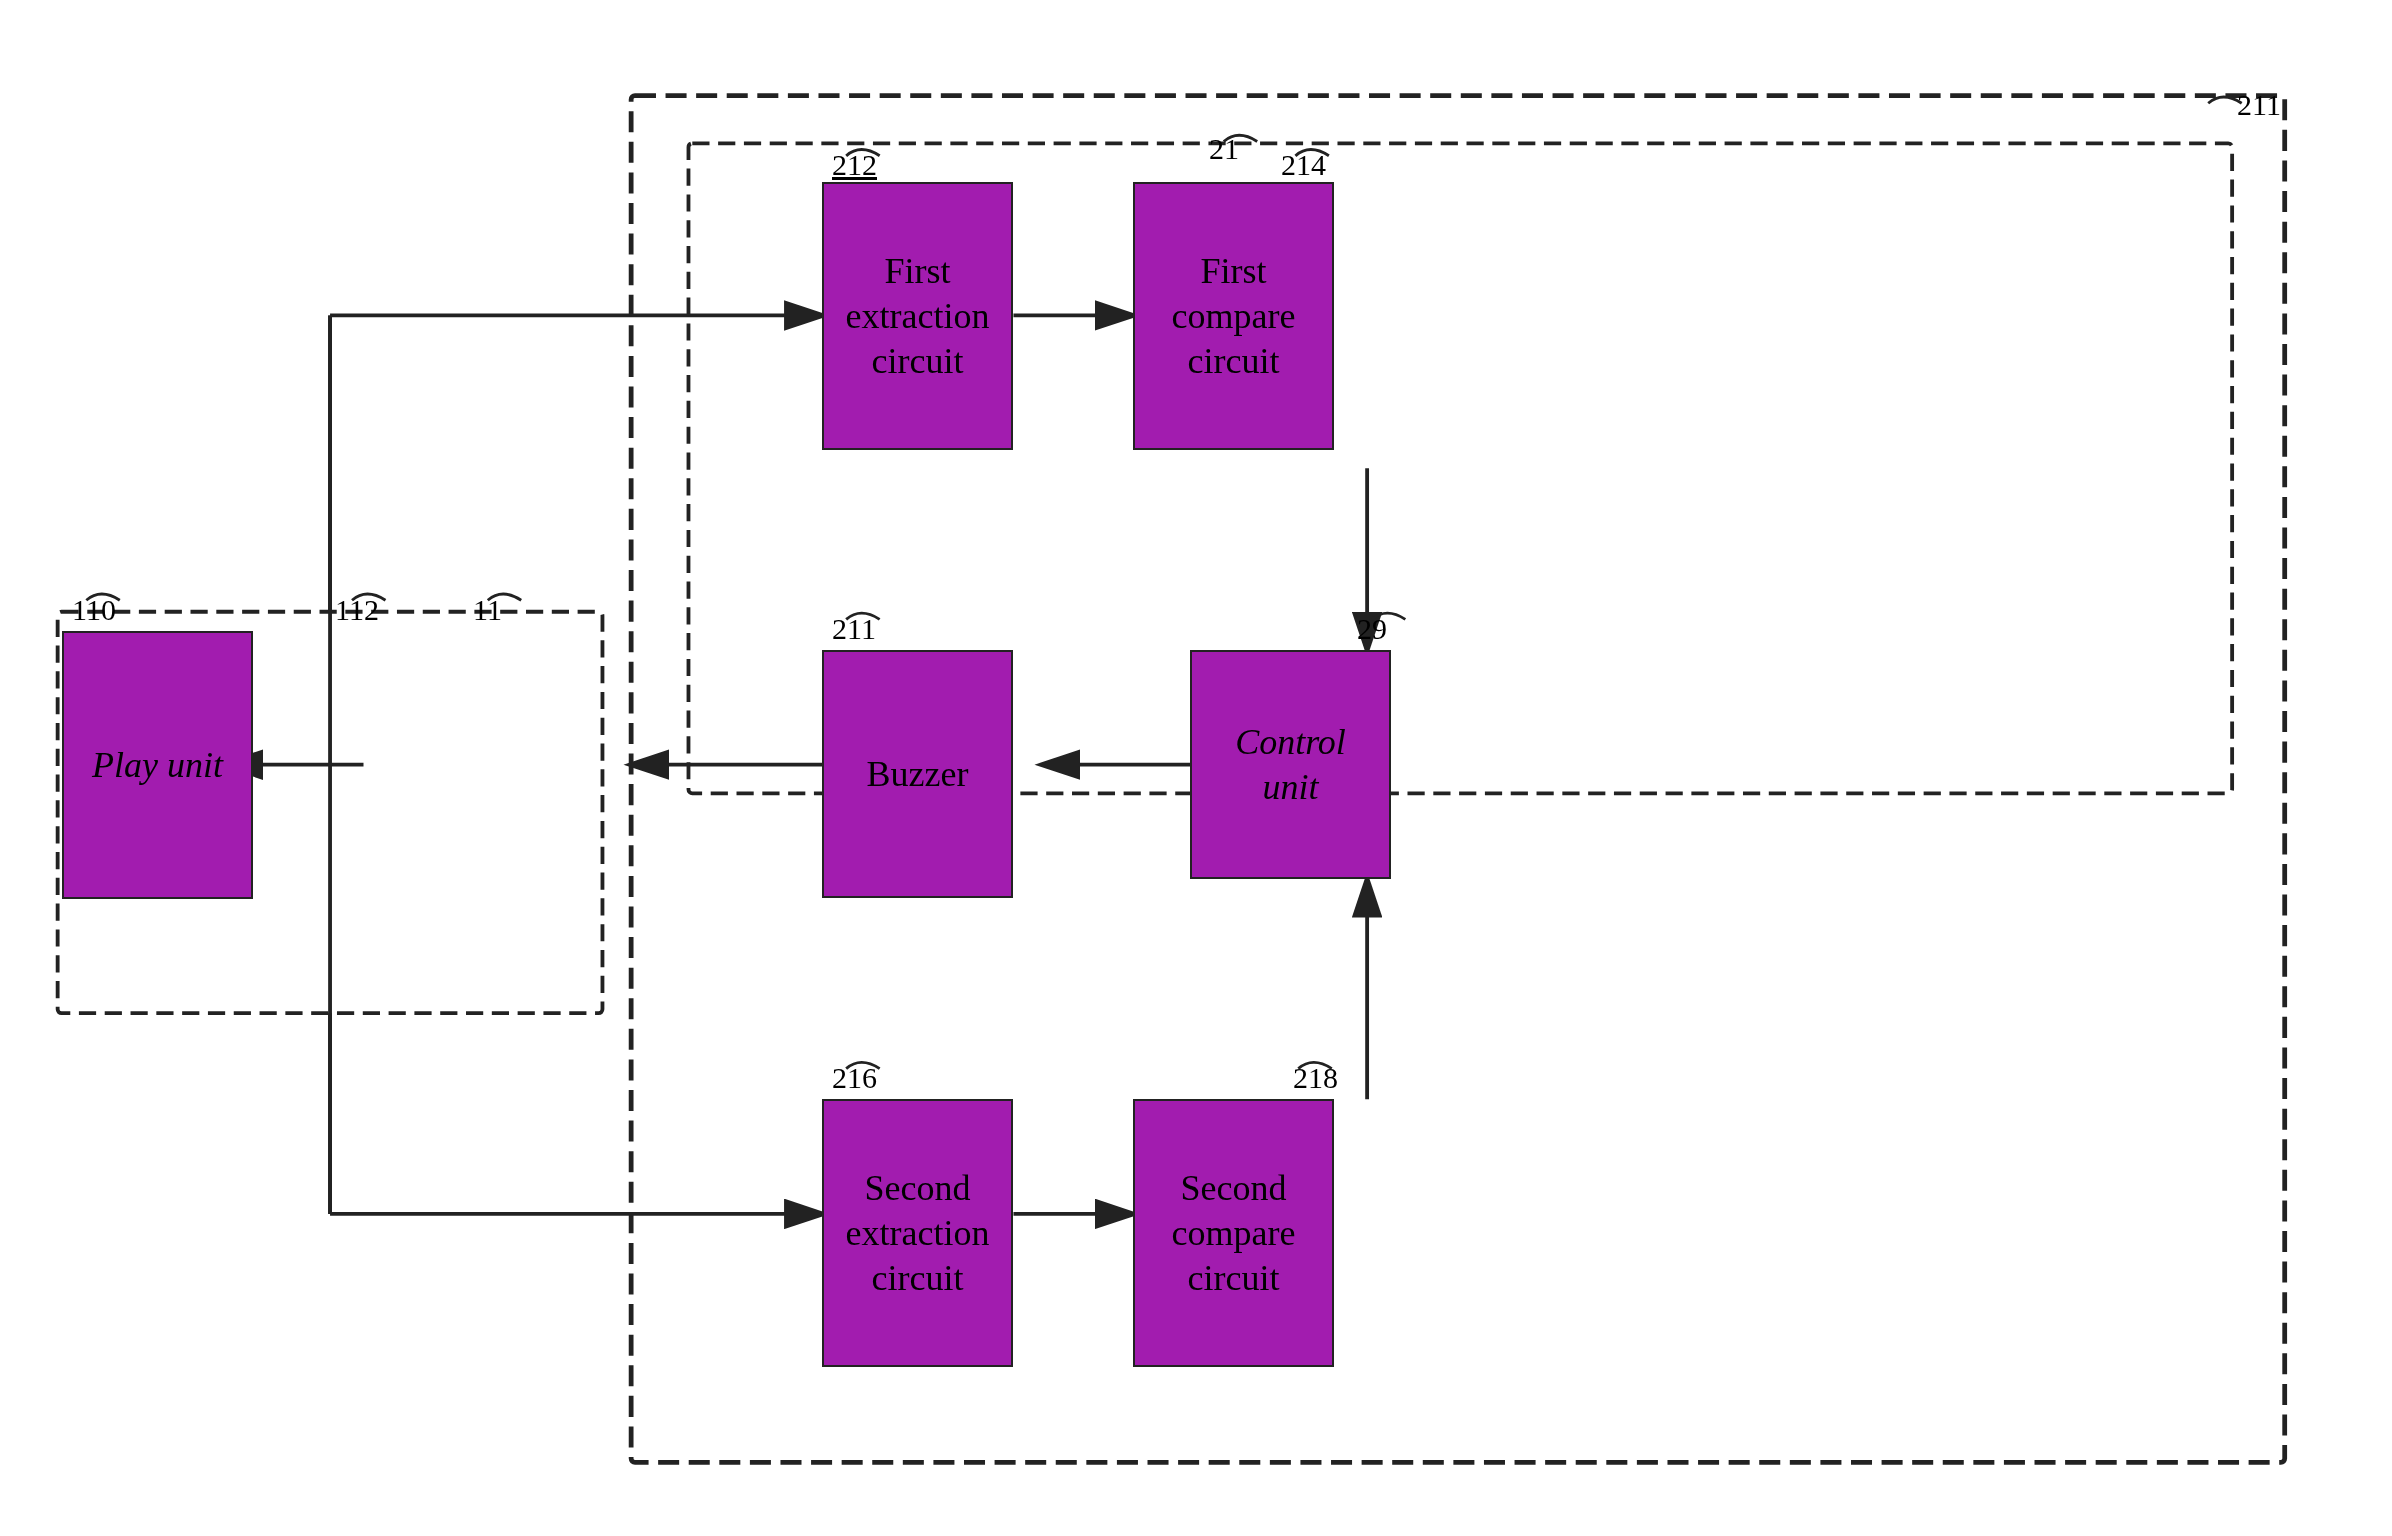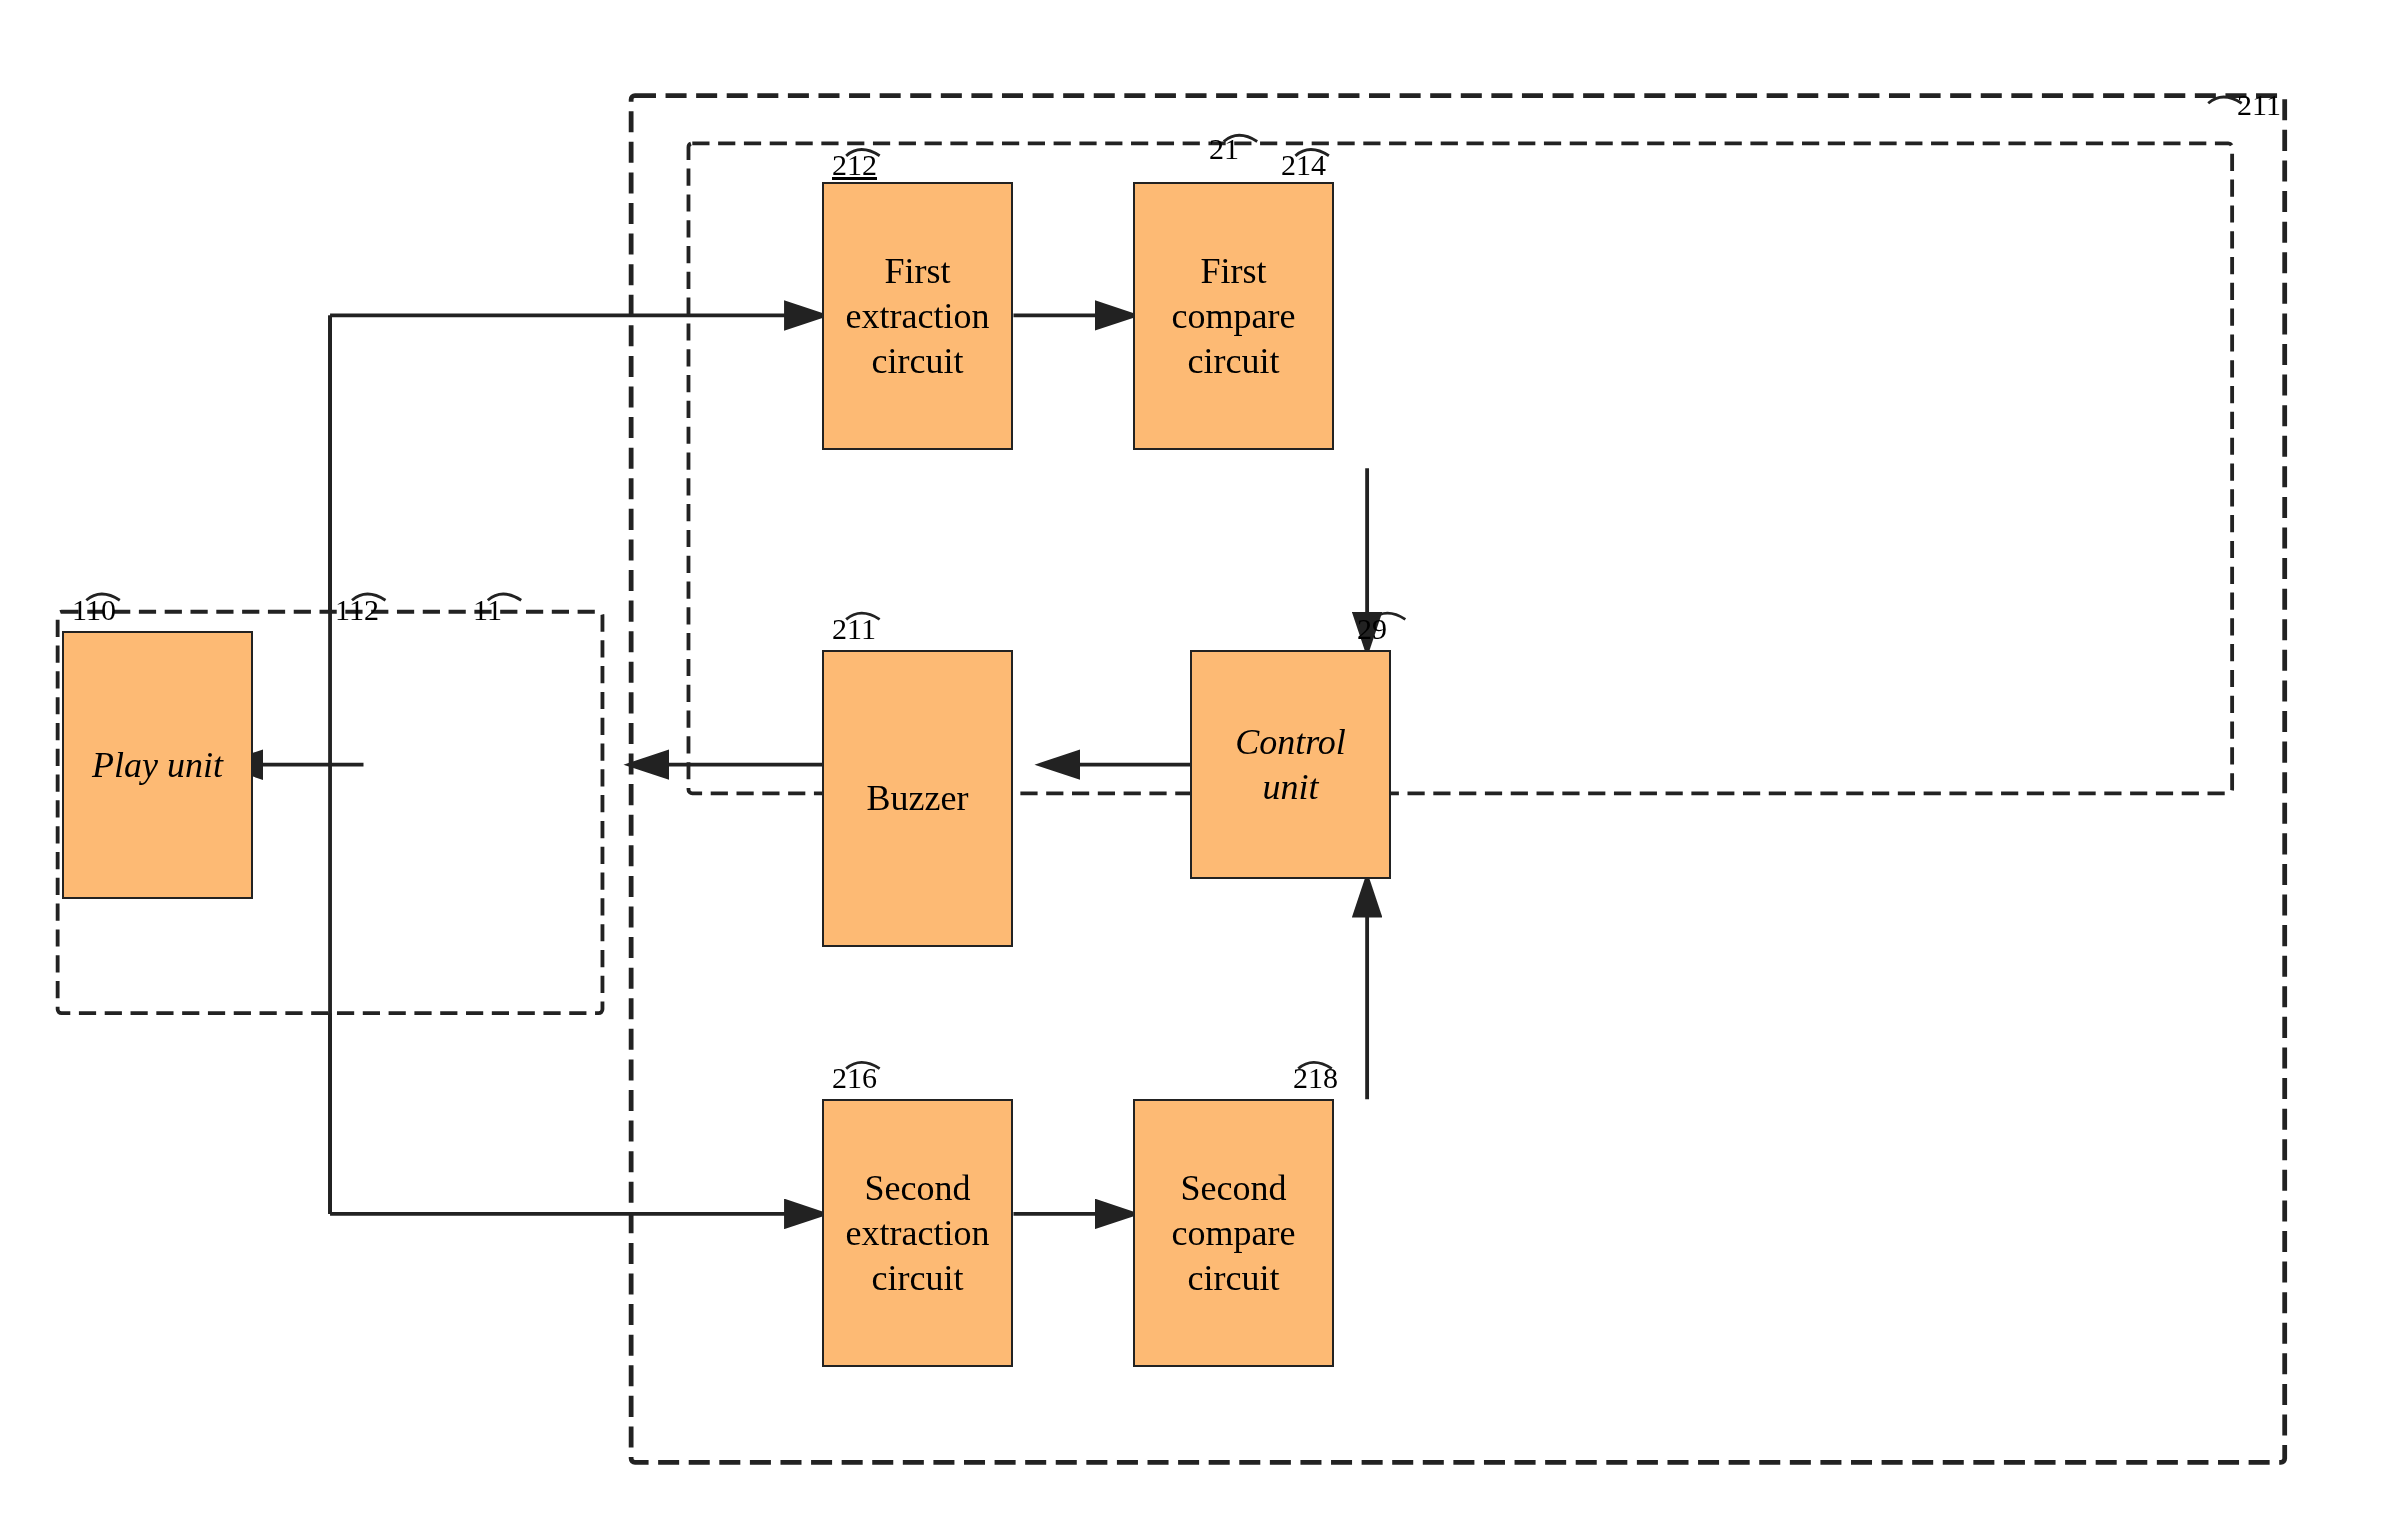--- a/index.html
+++ b/index.html
@@ -20,21 +20,21 @@
     svg {
       position: absolute;
       top: 0; left: 0;
       width: 2393px;
       height: 1536px;
     }
     
     .block-box {
       position: absolute;
       border: 2.9px solid #222;
-      background: #fdba74;
+      background: #a21caf;
       display: flex;
       align-items: center;
       justify-content: center;
       text-align: center;
       font-size: 36px;
       font-weight: normal;
       line-height: 1.25;
     }
     .label-ref {
       position: absolute;
@@ -96,21 +96,21 @@
   </div>
 
   <div class="label-ref" style="left:832px; top:148px;text-decoration:underline;">212</div>
 
   <div class="block-box" style="left:1133px; top:182px; width:201px; height:268px;">
     <span>First<br>compare<br>circuit</span>
   </div>
 
   <div class="label-ref" style="left:1281px; top:148px;">214</div>
 
-  <div class="block-box" style="left:822px; top:650px; width:191px; height:297px;">
+  <div class="block-box" style="left:822px; top:650px; width:191px; height:248px;">
     <span>Buzzer</span>
   </div>
 
   <div class="label-ref" style="left:832px; top:612px;">211</div>
 
   <div class="block-box" style="left:1190px; top:650px; width:201px; height:229px;font-style:italic;">
     <span>Control<br>unit</span>
   </div>
 
   <div class="label-ref" style="left:1357px; top:612px;">29</div>

